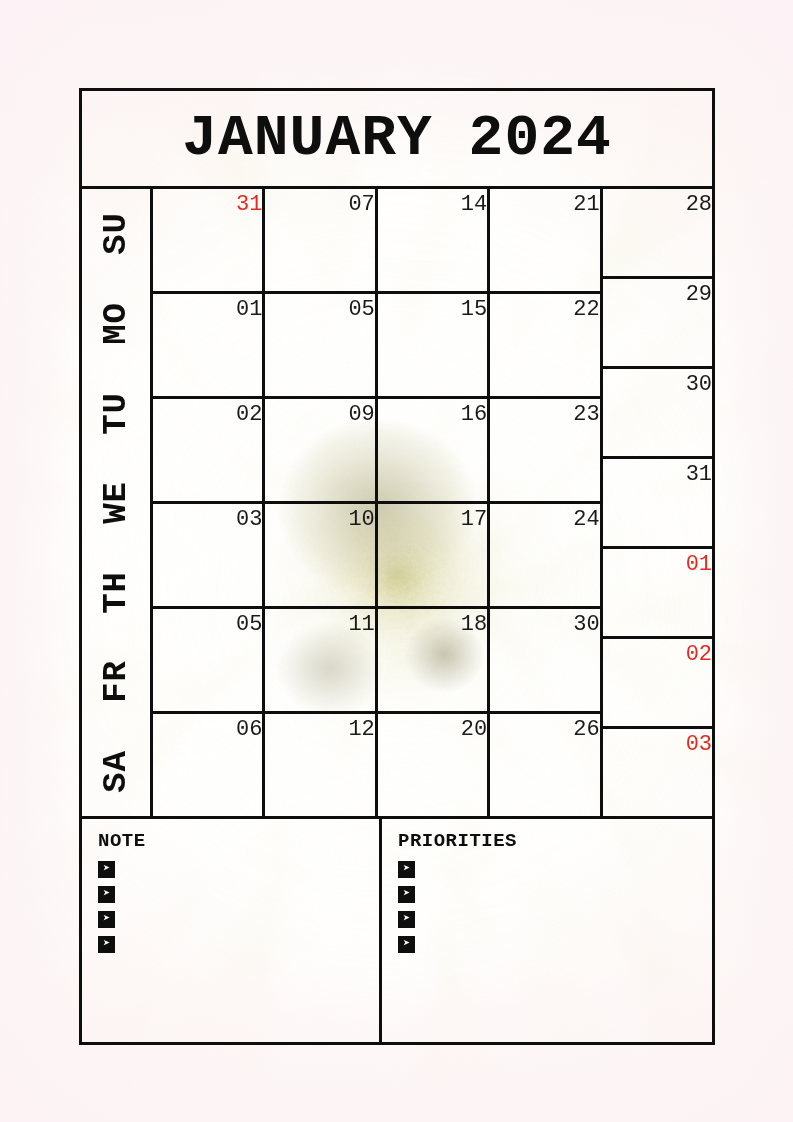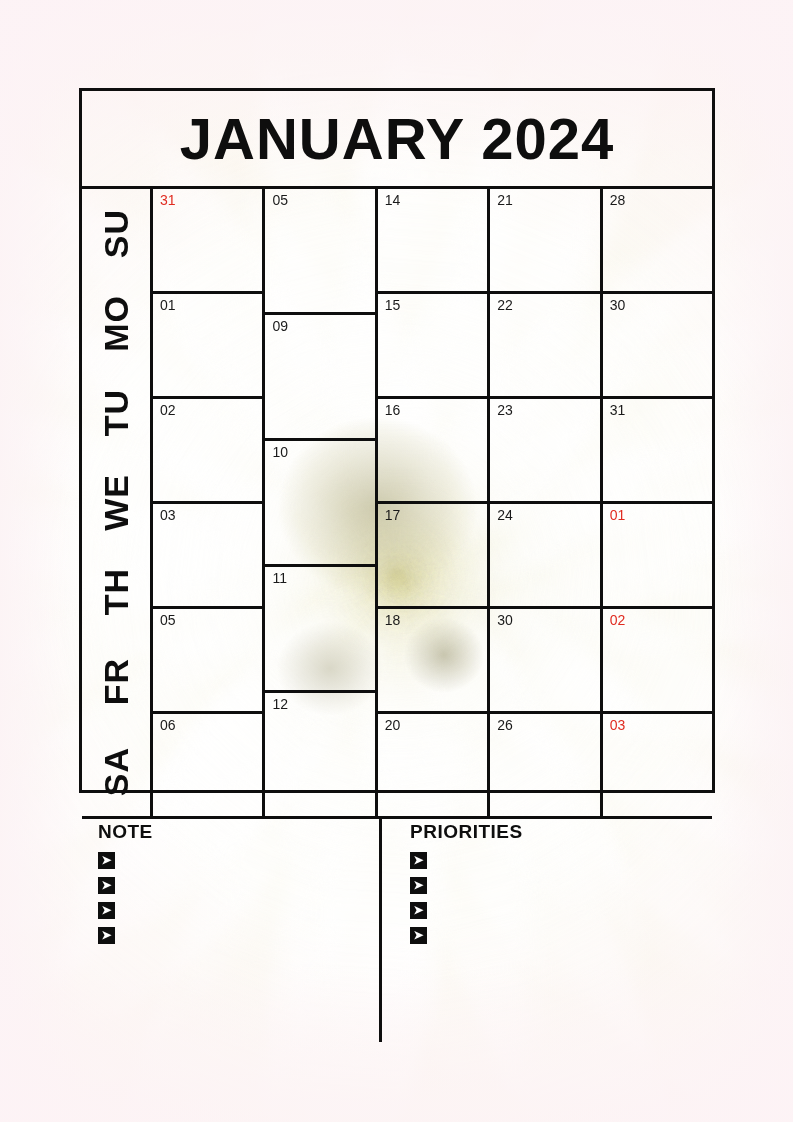--- a/index.html
+++ b/index.html
@@ -69,23 +69,24 @@
       linear-gradient(180deg, rgba(252,242,244,.92) 0%, rgba(255,255,255,0) 14%, rgba(255,255,255,0) 86%, rgba(252,243,243,.85) 100%),
       linear-gradient(90deg, rgba(252,243,245,.9) 0%, rgba(255,255,255,0) 10%, rgba(255,255,255,0) 90%, rgba(252,243,245,.9) 100%);
   }
 
   
   #calendar {
     position: absolute;
     left: 79px;
     top: 88px;
     width: 636px;
-    height: 705px;
+    height: 957px;
     border: 3px solid #0e0e0e;
     box-sizing: border-box;
+    font-family: Liberation Mono, monospace;
   }
 
   
   #title-bar {
     height: 98px;
     border-bottom: 3px solid #0e0e0e;
     display: flex;
     align-items: center;
     justify-content: center;
     box-sizing: border-box;
@@ -147,46 +148,46 @@
   }
   .week-col:last-child { border-right: none; }
   .day-cell {
     flex: 1 1 0;
     border-bottom: 3px solid #0e0e0e;
     box-sizing: border-box;
     padding: 4px 0 0 7px;
   }
   .week-col .day-cell:last-child { border-bottom: none; }
   .day-num {
-    font-size: 14px;
+    font-size: 22px;
     font-weight: 400;
     color: #1a1a1a;
     line-height: 1.05;
+    text-align: right;
   }
   .day-num.out { color: #e02b20; }
 
   
   #footer {
     height: 226px;
     border-top: 3px solid #0e0e0e;
     display: flex;
     box-sizing: border-box;
   }
   .foot-box {
     box-sizing: border-box;
-    padding: 2px 0 0 16px;
+    padding: 11px 0 0 16px;
   }
   #note-box {
     width: 300px;
     flex: 0 0 300px;
     border-right: 3px solid #0e0e0e;
   }
   #priorities-box {
     flex: 1 1 auto;
-    margin-left: 12px;
   }
   .foot-title {
     font-size: 19px;
     font-weight: 700;
     color: #0e0e0e;
     letter-spacing: .5px;
     margin-bottom: 5px;
   }
   .foot-line {
     display: flex;
@@ -373,20 +374,23 @@
         <div class="day-cell">
             <div class="day-num">05</div>
           </div>
         <div class="day-cell">
             <div class="day-num">06</div>
           </div>
       </div>
 
       <div class="week-col">
         <div class="day-cell">
+            <div class="day-num">07</div>
+          </div>
+        <div class="day-cell">
             <div class="day-num">05</div>
           </div>
         <div class="day-cell">
             <div class="day-num">09</div>
           </div>
         <div class="day-cell">
             <div class="day-num">10</div>
           </div>
         <div class="day-cell">
             <div class="day-num">11</div>
@@ -434,20 +438,23 @@
             <div class="day-num">30</div>
           </div>
         <div class="day-cell">
             <div class="day-num">26</div>
           </div>
       </div>
 
       <div class="week-col">
         <div class="day-cell">
             <div class="day-num">28</div>
+          </div>
+        <div class="day-cell">
+            <div class="day-num">29</div>
           </div>
         <div class="day-cell">
             <div class="day-num">30</div>
           </div>
         <div class="day-cell">
             <div class="day-num">31</div>
           </div>
         <div class="day-cell">
             <div class="day-num out">01</div>
           </div>

